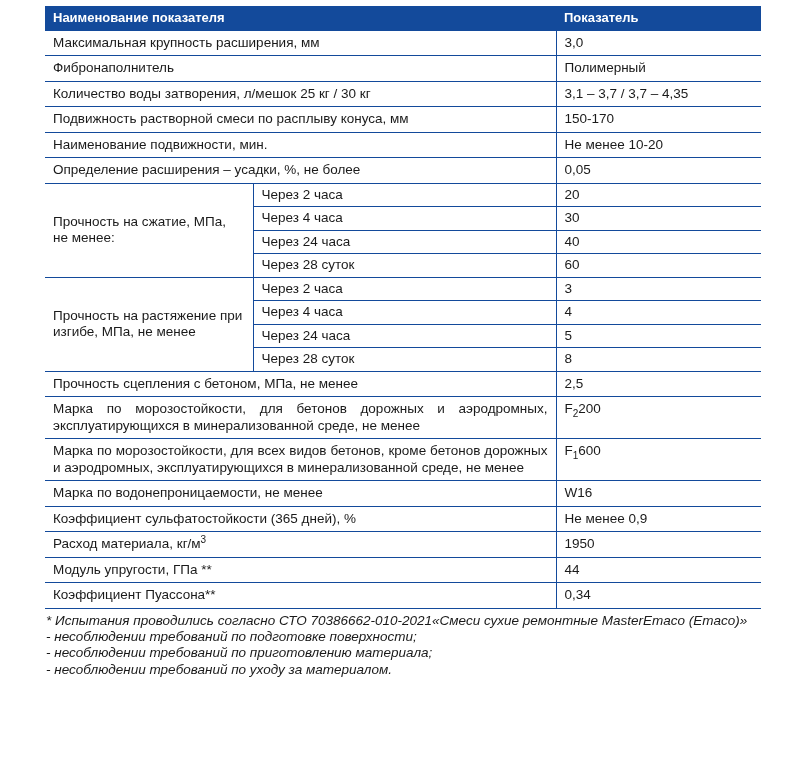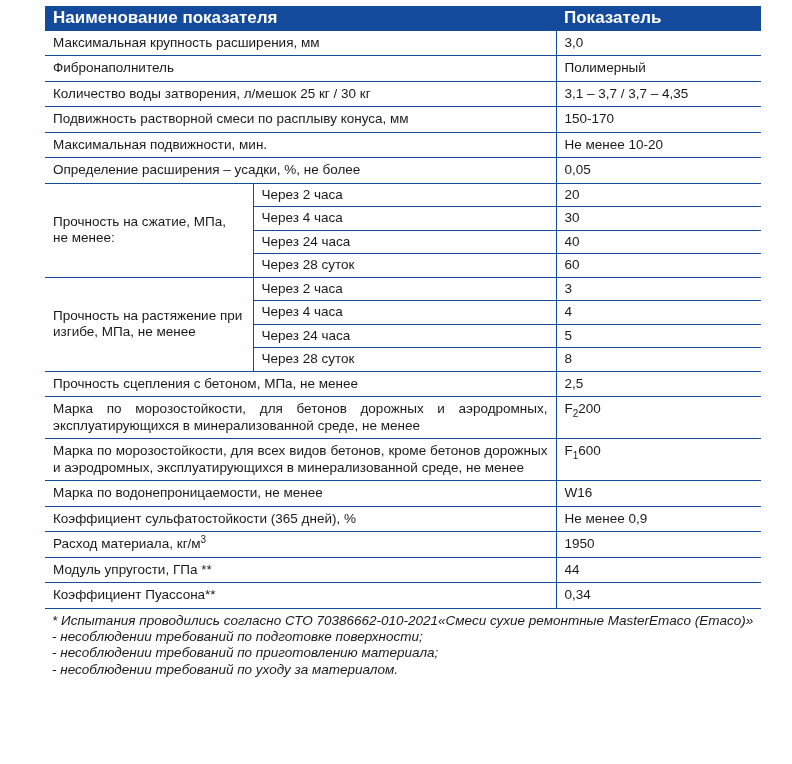--- a/index.html
+++ b/index.html
@@ -26,21 +26,21 @@
     border-collapse: collapse;
     table-layout: fixed;
     width: 716px;
   }
   col.c-group { width: 208px; }
   col.c-sub   { width: 303px; }
   col.c-val   { width: 205px; }
   th {
     background: #134a9b;
     color: #ffffff;
-    font-size: 17px;
+    font-size: 13px;
     font-weight: bold;
     text-align: left;
     padding: 4px 8px;
     line-height: 16.5px;
   }
   td {
     font-size: 13.5px;
     line-height: 16.5px;
     padding: 4px 8px;
     border-bottom: 1.5px solid #134a9b;
@@ -48,21 +48,21 @@
   }
   tr.sub td { padding-top: 3px; padding-bottom: 3px; }
   td.vdiv { border-right: 1.5px solid #134a9b; }
   td.just { text-align: justify; }
   td.top  { vertical-align: top; }
   td.glabel { vertical-align: middle; }
   .fsub { font-size: 10px; vertical-align: sub; line-height: 0; }
   .fsup { font-size: 10px; vertical-align: super; line-height: 0; }
   .footnotes {
     margin-top: 4px;
-    margin-left: 7px;
+    margin-left: 1px;
     font-style: italic;
     font-size: 13.5px;
     line-height: 16.4px;
     color: #1a1a1a;
   }
 </style>
 </head>
 <body>
 
 <div class="doc">
@@ -90,21 +90,21 @@
       </tr>
       <tr>
         <td class="vdiv" colspan="2">Количество воды затворения, л/мешок 25 кг / 30 кг</td>
         <td>3,1 – 3,7 / 3,7 – 4,35</td>
       </tr>
       <tr>
         <td class="vdiv" colspan="2">Подвижность растворной смеси по расплыву конуса, мм</td>
         <td>150-170</td>
       </tr>
       <tr>
-        <td class="vdiv" colspan="2">Максимальная подвижности, мин.</td>
+        <td class="vdiv" colspan="2">Наименование подвижности, мин.</td>
         <td>Не менее 10-20</td>
       </tr>
       <tr>
         <td class="vdiv" colspan="2">Определение расширения – усадки, %, не более</td>
         <td>0,05</td>
       </tr>
 
       <tr class="sub">
         <td class="glabel vdiv" rowspan="4">Прочность на сжатие, МПа, не менее:</td>
         <td class="vdiv">Через 2 часа</td>

